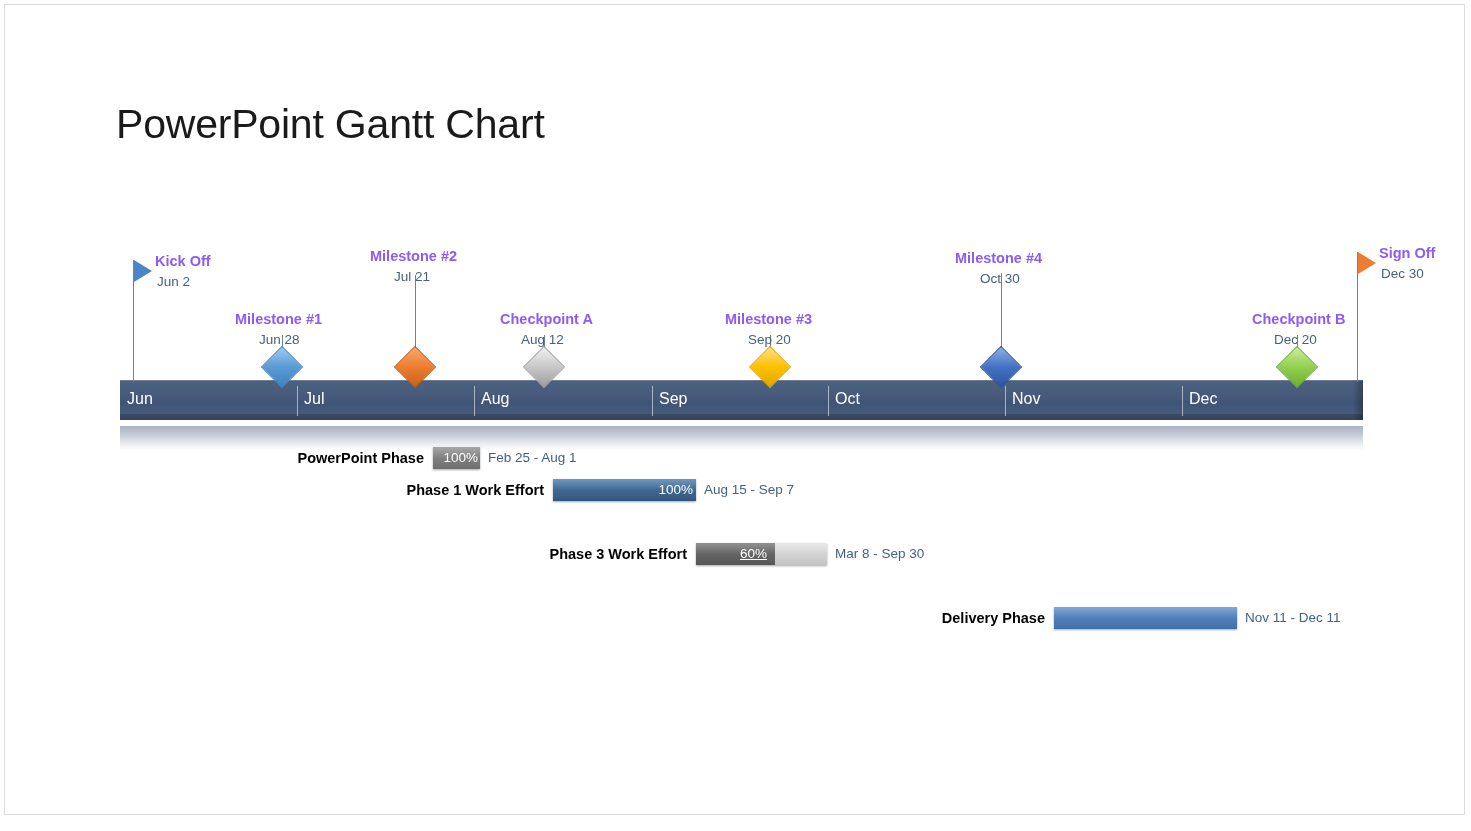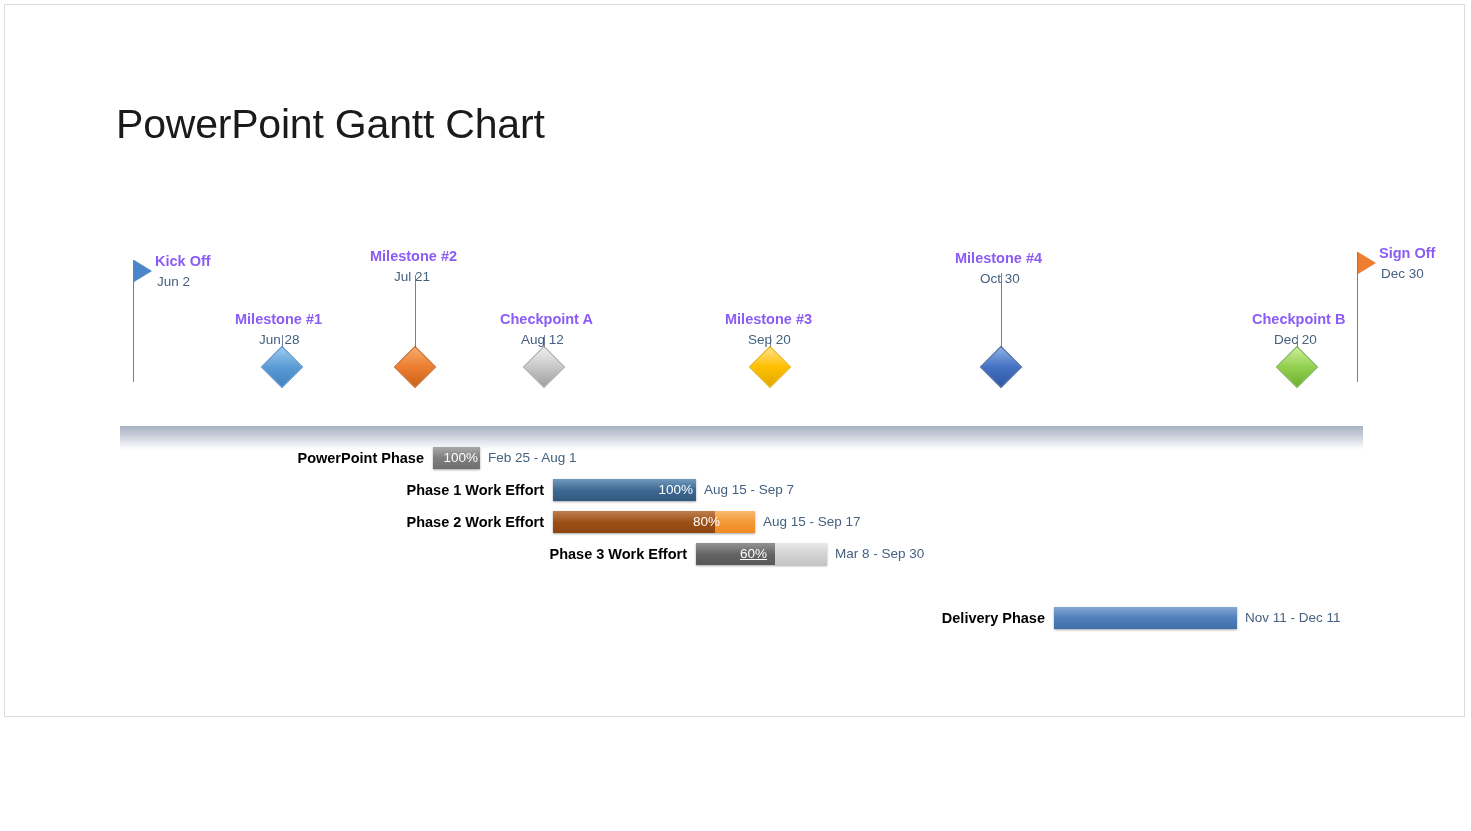--- a/index.html
+++ b/index.html
@@ -1,19 +1,19 @@
 <!DOCTYPE html>
 <html><head>
 <meta charset="utf-8">
 <style>
   html,body{margin:0;padding:0;background:#ffffff;}
   body{width:1471px;height:831px;overflow:hidden;font-family:"Liberation Sans",sans-serif;}
 
   #canvas{
-    position:absolute;left:4px;top:4px;width:1461px;height:713px;
+    position:absolute;left:4px;top:4px;width:1461px;height:811px;
     background:#ffffff;border:1px solid #dcdcdc;box-sizing:border-box;
   }
 
   
   #title{
     position:absolute;left:111px;top:96px;
     font-size:41px;font-weight:400;color:#1a1a1a;
     letter-spacing:-0.2px;white-space:nowrap;
   }
 
@@ -97,20 +97,39 @@
     pointer-events:none;
   }
 </style>
 </head>
 <body>
 
 <div id="canvas">
 
   <div id="title">PowerPoint Gantt Chart</div>
 
+  <div id="monthbar">
+    <div class="bevel-b"></div>
+    <div class="bevel-r"></div>
+
+    <div class="msep" style="left:177px"></div>
+    <div class="msep" style="left:354px"></div>
+    <div class="msep" style="left:532px"></div>
+    <div class="msep" style="left:708px"></div>
+    <div class="msep" style="left:885px"></div>
+    <div class="msep" style="left:1062px"></div>
+
+    <div class="mlabel" style="left:7px">Jun</div>
+    <div class="mlabel" style="left:184px">Jul</div>
+    <div class="mlabel" style="left:361px">Aug</div>
+    <div class="mlabel" style="left:539px">Sep</div>
+    <div class="mlabel" style="left:715px">Oct</div>
+    <div class="mlabel" style="left:892px">Nov</div>
+    <div class="mlabel" style="left:1069px">Dec</div>
+  </div>
 
   <div id="band"></div>
 
   <div class="ms">
     <div class="stem" style="left:128px;top:255px;height:122px"></div>
     <div class="flag" style="left:129px;top:255px;border-left:18px solid #4a86c8;"></div>
     <div class="name" style="left:150px;top:248px">Kick Off</div>
     <div class="date" style="left:152px;top:269px">Jun 2</div>
   </div>
 
@@ -188,29 +207,20 @@
   <div class="task" style="left:548px;top:472px;width:143px">
     <div class="tname">Phase 1 Work Effort</div>
     <div class="tbar" style="width:143px;background:#9dc3e6">
       <div class="fill" style="width:100%;background:linear-gradient(to bottom,#4a7ba8,#32577d);"></div>
       <div class="glossy"></div>
     </div>
     <div class="pct" style="right:3px;">100%</div>
     <div class="tdate" style="left:143px">Aug 15 - Sep 7</div>
   </div>
 
-  <div class="task" style="left:548px;top:504px;width:202px">
-    <div class="tname">Phase 2 Work Effort</div>
-    <div class="tbar" style="width:202px;background:linear-gradient(to bottom,#f7a64a,#ef8a22);">
-      <div class="fill" style="width:80%;background:linear-gradient(to bottom,#ad5c1e,#8c4512);"></div>
-      <div class="glossy"></div>
-    </div>
-    <div class="pct" style="left:140px;">80%</div>
-    <div class="tdate" style="left:202px">Aug 15 - Sep 17</div>
-  </div>
 
   <div class="task" style="left:691px;top:536px;width:131px">
     <div class="tname">Phase 3 Work Effort</div>
     <div class="tbar" style="width:131px;background:linear-gradient(to bottom,#e2e2e2,#c4c4c4);">
       <div class="fill" style="width:60%;background:linear-gradient(to bottom,#747474,#565656);"></div>
       <div class="glossy"></div>
     </div>
     <div class="pct" style="left:44px;text-decoration:underline;">60%</div>
     <div class="tdate" style="left:131px">Mar 8 - Sep 30</div>
   </div>

